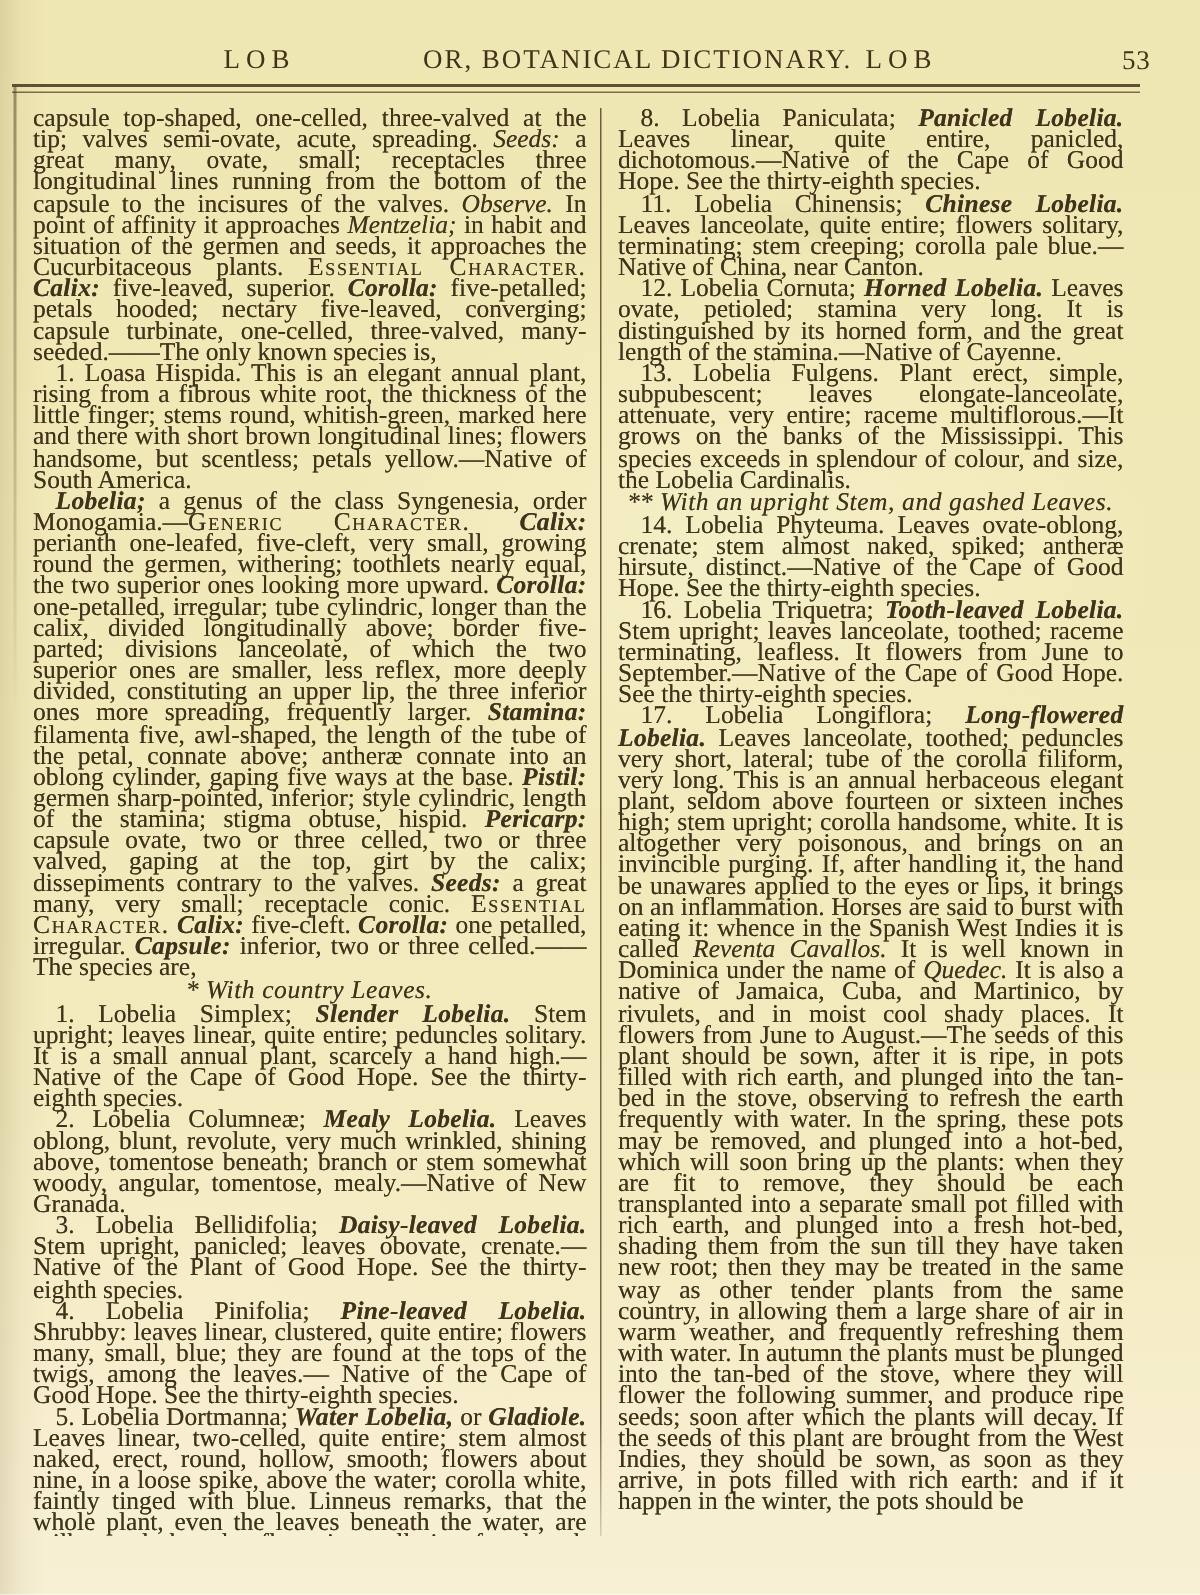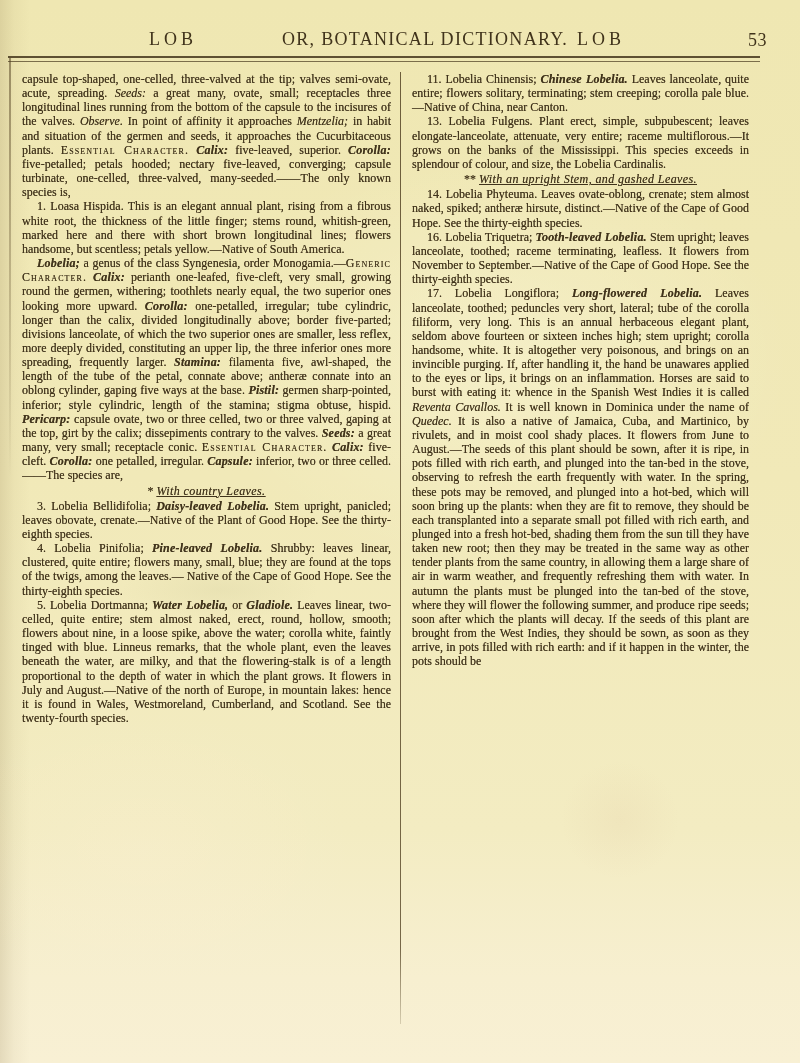--- a/index.html
+++ b/index.html
@@ -40,32 +40,32 @@
   }
   .rule::after{
     content:"";position:absolute;left:0;top:3px;width:100%;height:1px;
     background:rgba(74,59,32,0.70);
   }
   
   .columns{
     position:absolute;top:72px;left:22px;width:738px;height:952px;
     display:flex;overflow:hidden;
   }
-  .col{font-size:12px;line-height:14.15px;text-align:justify;hyphens:auto;
+  .col{font-size:17px;line-height:14.15px;text-align:justify;hyphens:auto;
        text-shadow:0 0 0.4px rgba(64,51,27,0.75);}
   .col-left{width:369px;padding-right:9px;}
   .col-right{width:337px;padding-left:11px;}
   .divider{width:1px;background:linear-gradient(180deg, rgba(86,69,38,0.85) 0%, rgba(86,69,38,0.8) 92%, rgba(86,69,38,0.2) 100%);}
   .para{margin:0;}
   .para.ind{text-indent:15px;}
   .para.center{text-align:center;text-indent:0;margin:1px 0 1px 0;}
   .i{font-style:italic;}
   .bi{font-style:italic;font-weight:bold;letter-spacing:0.2px;}
   .sc{font-variant:small-caps;letter-spacing:1.1px;}
-  .center .i{letter-spacing:0.4px;text-decoration:underline;}
+  .center .i{letter-spacing:0.4px;}
 </style>
 </head>
 <body style="--paper: #f1e9b8; --ink: #40331b; --rule: #4a3b20;">
 
 <div class="page">
   <div class="fox1"></div>
   <div class="fox2"></div>
   <div class="fox3"></div>
   <div class="edge-line"></div>
 
@@ -77,27 +77,31 @@
   </div>
 
   <div class="rule"></div>
 
   <div class="columns">
     <div class="col col-left" id="col-left">
         <p class="para"><span>capsule top-shaped, one-celled, three-valved at the tip; valves semi-ovate, acute, spreading.  </span><span class="i">Seeds:</span><span> a great many, ovate, small; receptacles three longitudinal lines running from the bottom of the capsule to the incisures of the valves.  </span><span class="i">Observe.</span><span> In point of affinity it approaches </span><span class="i">Mentzelia;</span><span> in habit and situation of the germen and seeds, it approaches the Cucurbitaceous plants.  </span><span class="sc">Essential Character.</span><span>  </span><span class="bi">Calix:</span><span> five-leaved, superior.  </span><span class="bi">Corolla:</span><span> five-petalled; petals hooded; nectary five-leaved, converging; capsule turbinate, one-celled, three-valved, many-seeded.——The only known species is,</span></p>
         <p class="para ind"><span>1. Loasa Hispida.  This is an elegant annual plant, rising from a fibrous white root, the thickness of the little finger; stems round, whitish-green, marked here and there with short brown longitudinal lines; flowers handsome, but scentless; petals yellow.—Native of South America.</span></p>
         <p class="para ind"><span class="bi">Lobelia;</span><span> a genus of the class Syngenesia, order Monogamia.—</span><span class="sc">Generic Character.</span><span>  </span><span class="bi">Calix:</span><span> perianth one-leafed, five-cleft, very small, growing round the germen, withering; toothlets nearly equal, the two superior ones looking more upward.  </span><span class="bi">Corolla:</span><span> one-petalled, irregular; tube cylindric, longer than the calix, divided longitudinally above; border five-parted; divisions lanceolate, of which the two superior ones are smaller, less reflex, more deeply divided, constituting an upper lip, the three inferior ones more spreading, frequently larger.  </span><span class="bi">Stamina:</span><span> filamenta five, awl-shaped, the length of the tube of the petal, connate above; antheræ connate into an oblong cylinder, gaping five ways at the base.  </span><span class="bi">Pistil:</span><span> germen sharp-pointed, inferior; style cylindric, length of the stamina; stigma obtuse, hispid.  </span><span class="bi">Pericarp:</span><span> capsule ovate, two or three celled, two or three valved, gaping at the top, girt by the calix; dissepiments contrary to the valves.  </span><span class="bi">Seeds:</span><span> a great many, very small; receptacle conic.  </span><span class="sc">Essential Character.</span><span>  </span><span class="bi">Calix:</span><span> five-cleft.  </span><span class="bi">Corolla:</span><span> one petalled, irregular.  </span><span class="bi">Capsule:</span><span> inferior, two or three celled.——The species are,</span></p>
         <p class="para center"><span>* </span><span class="i">With country Leaves.</span></p>
+        <p class="para ind"><span>1. Lobelia Simplex; </span><span class="bi">Slender Lobelia.</span><span>  Stem upright; leaves linear, quite entire; peduncles solitary.  It is a small annual plant, scarcely a hand high.—Native of the Cape of Good Hope.  See the thirty-eighth species.</span></p>
+        <p class="para ind"><span>2. Lobelia Columneæ; </span><span class="bi">Mealy Lobelia.</span><span>  Leaves oblong, blunt, revolute, very much wrinkled, shining above, tomentose beneath; branch or stem somewhat woody, angular, tomentose, mealy.—Native of New Granada.</span></p>
         <p class="para ind"><span>3. Lobelia Bellidifolia; </span><span class="bi">Daisy-leaved Lobelia.</span><span>  Stem upright, panicled; leaves obovate, crenate.—Native of the Plant of Good Hope.  See the thirty-eighth species.</span></p>
         <p class="para ind"><span>4. Lobelia Pinifolia; </span><span class="bi">Pine-leaved Lobelia.</span><span>  Shrubby: leaves linear, clustered, quite entire; flowers many, small, blue; they are found at the tops of the twigs, among the leaves.— Native of the Cape of Good Hope.  See the thirty-eighth species.</span></p>
         <p class="para ind"><span>5. Lobelia Dortmanna; </span><span class="bi">Water Lobelia,</span><span> or </span><span class="bi">Gladiole.</span><span>  Leaves linear, two-celled, quite entire; stem almost naked, erect, round, hollow, smooth; flowers about nine, in a loose spike, above the water; corolla white, faintly tinged with blue. Linneus remarks, that the whole plant, even the leaves beneath the water, are milky, and that the flowering-stalk is of a length proportional to the depth of water in which the plant grows. It flowers in July and August.—Native of the north of Europe, in mountain lakes: hence it is found in Wales, Westmoreland, Cumberland, and Scotland.  See the twenty-fourth species.</span></p>
       </div>
     <div class="divider"></div>
     <div class="col col-right" id="col-right">
+        <p class="para ind"><span>8. Lobelia Paniculata; </span><span class="bi">Panicled Lobelia.</span><span>  Leaves linear, quite entire, panicled, dichotomous.—Native of the Cape of Good Hope.  See the thirty-eighth species.</span></p>
         <p class="para ind"><span>11. Lobelia Chinensis; </span><span class="bi">Chinese Lobelia.</span><span>  Leaves lanceolate, quite entire; flowers solitary, terminating; stem creeping; corolla pale blue.—Native of China, near Canton.</span></p>
+        <p class="para ind"><span>12. Lobelia Cornuta; </span><span class="bi">Horned Lobelia.</span><span>  Leaves ovate, petioled; stamina very long.  It is distinguished by its horned form, and the great length of the stamina.—Native of Cayenne.</span></p>
         <p class="para ind"><span>13. Lobelia Fulgens.  Plant erect, simple, subpubescent; leaves elongate-lanceolate, attenuate, very entire; raceme multiflorous.—It grows on the banks of the Mississippi.  This species exceeds in splendour of colour, and size, the Lobelia Cardinalis.</span></p>
         <p class="para center"><span>** </span><span class="i">With an upright Stem, and gashed Leaves.</span></p>
         <p class="para ind"><span>14. Lobelia Phyteuma.  Leaves ovate-oblong, crenate; stem almost naked, spiked; antheræ hirsute, distinct.—Native of the Cape of Good Hope.  See the thirty-eighth species.</span></p>
-        <p class="para ind"><span>16. Lobelia Triquetra; </span><span class="bi">Tooth-leaved Lobelia.</span><span>  Stem upright; leaves lanceolate, toothed; raceme terminating, leafless. It flowers from November to September.—Native of the Cape of Good Hope.  See the thirty-eighth species.</span></p>
+        <p class="para ind"><span>16. Lobelia Triquetra; </span><span class="bi">Tooth-leaved Lobelia.</span><span>  Stem upright; leaves lanceolate, toothed; raceme terminating, leafless. It flowers from June to September.—Native of the Cape of Good Hope.  See the thirty-eighth species.</span></p>
         <p class="para ind"><span>17. Lobelia Longiflora; </span><span class="bi">Long-flowered Lobelia.</span><span>  Leaves lanceolate, toothed; peduncles very short, lateral; tube of the corolla filiform, very long.  This is an annual herbaceous elegant plant, seldom above fourteen or sixteen inches high; stem upright; corolla handsome, white.  It is altogether very poisonous, and brings on an invincible purging.  If, after handling it, the hand be unawares applied to the eyes or lips, it brings on an inflammation.  Horses are said to burst with eating it: whence in the Spanish West Indies it is called </span><span class="i">Reventa Cavallos.</span><span>  It is well known in Dominica under the name of </span><span class="i">Quedec.</span><span>  It is also a native of Jamaica, Cuba, and Martinico, by rivulets, and in moist cool shady places.  It flowers from June to August.—The seeds of this plant should be sown, after it is ripe, in pots filled with rich earth, and plunged into the tan-bed in the stove, observing to refresh the earth frequently with water.  In the spring, these pots may be removed, and plunged into a hot-bed, which will soon bring up the plants: when they are fit to remove, they should be each transplanted into a separate small pot filled with rich earth, and plunged into a fresh hot-bed, shading them from the sun till they have taken new root; then they may be treated in the same way as other tender plants from the same country, in allowing them a large share of air in warm weather, and frequently refreshing them with water.  In autumn the plants must be plunged into the tan-bed of the stove, where they will flower the following summer, and produce ripe seeds; soon after which the plants will decay.  If the seeds of this plant are brought from the West Indies, they should be sown, as soon as they arrive, in pots filled with rich earth: and if it happen in the winter, the pots should be</span></p>
       </div>
   </div>
 </div>
 
 </body></html>

